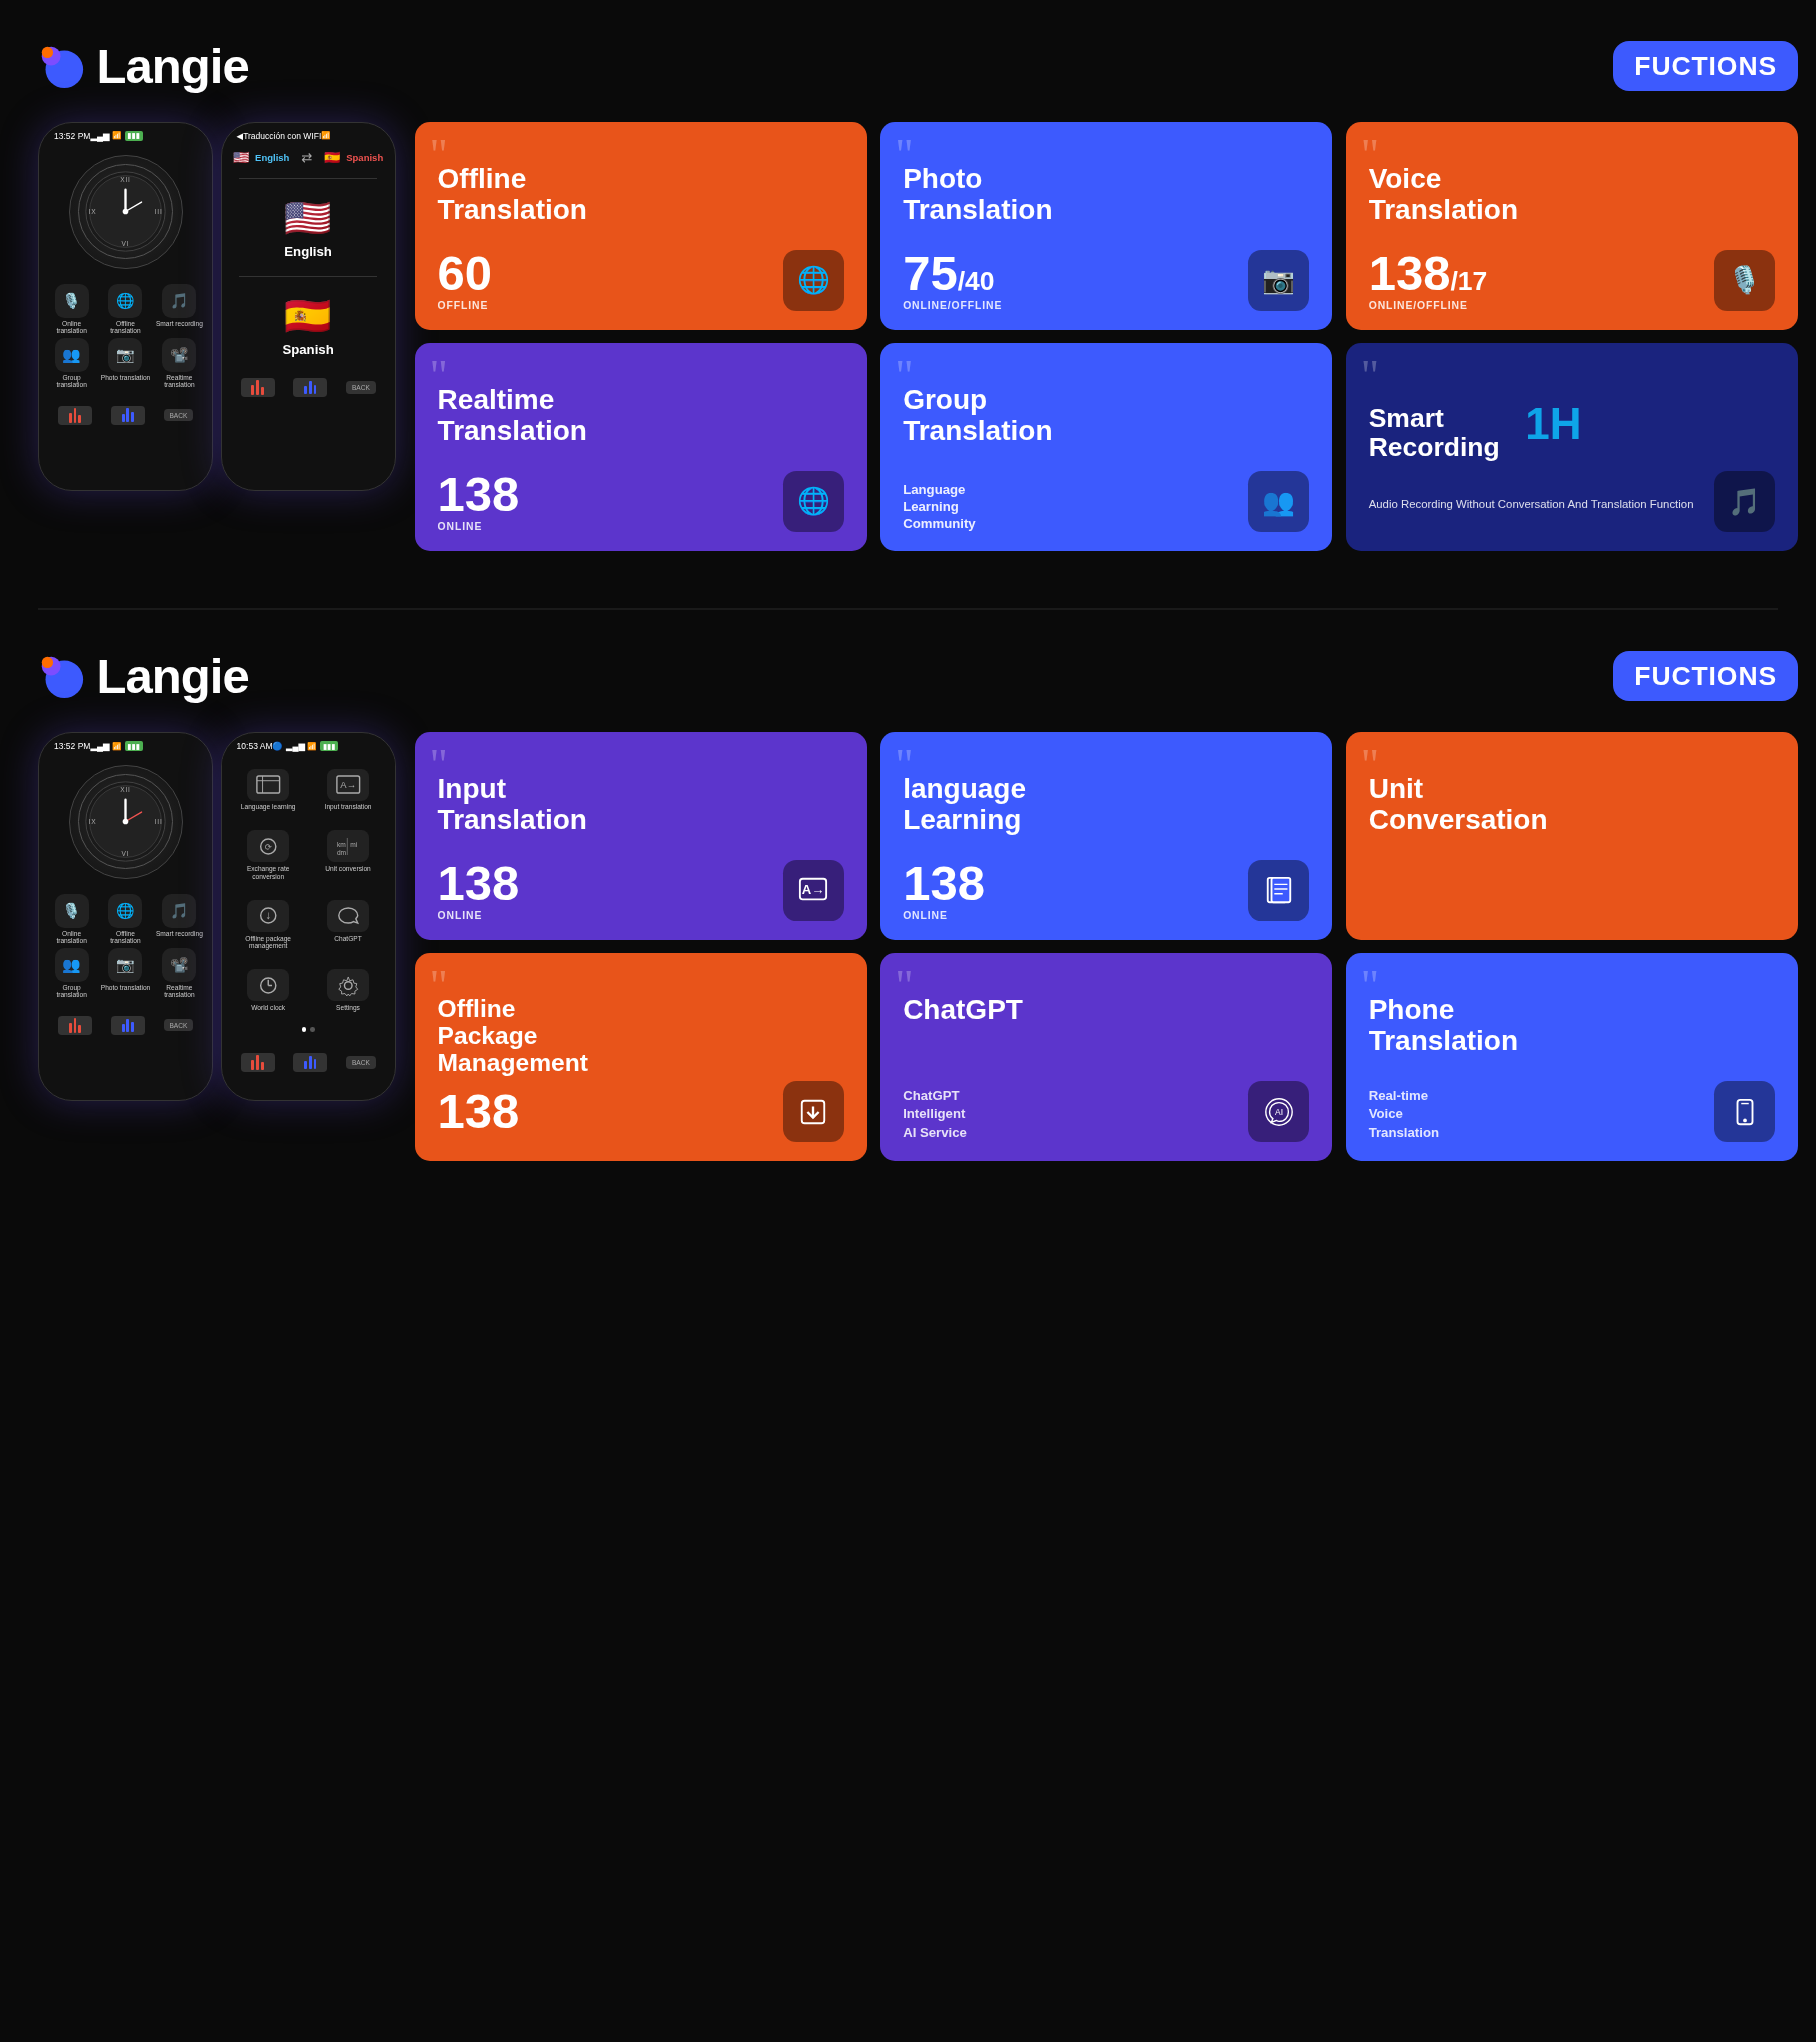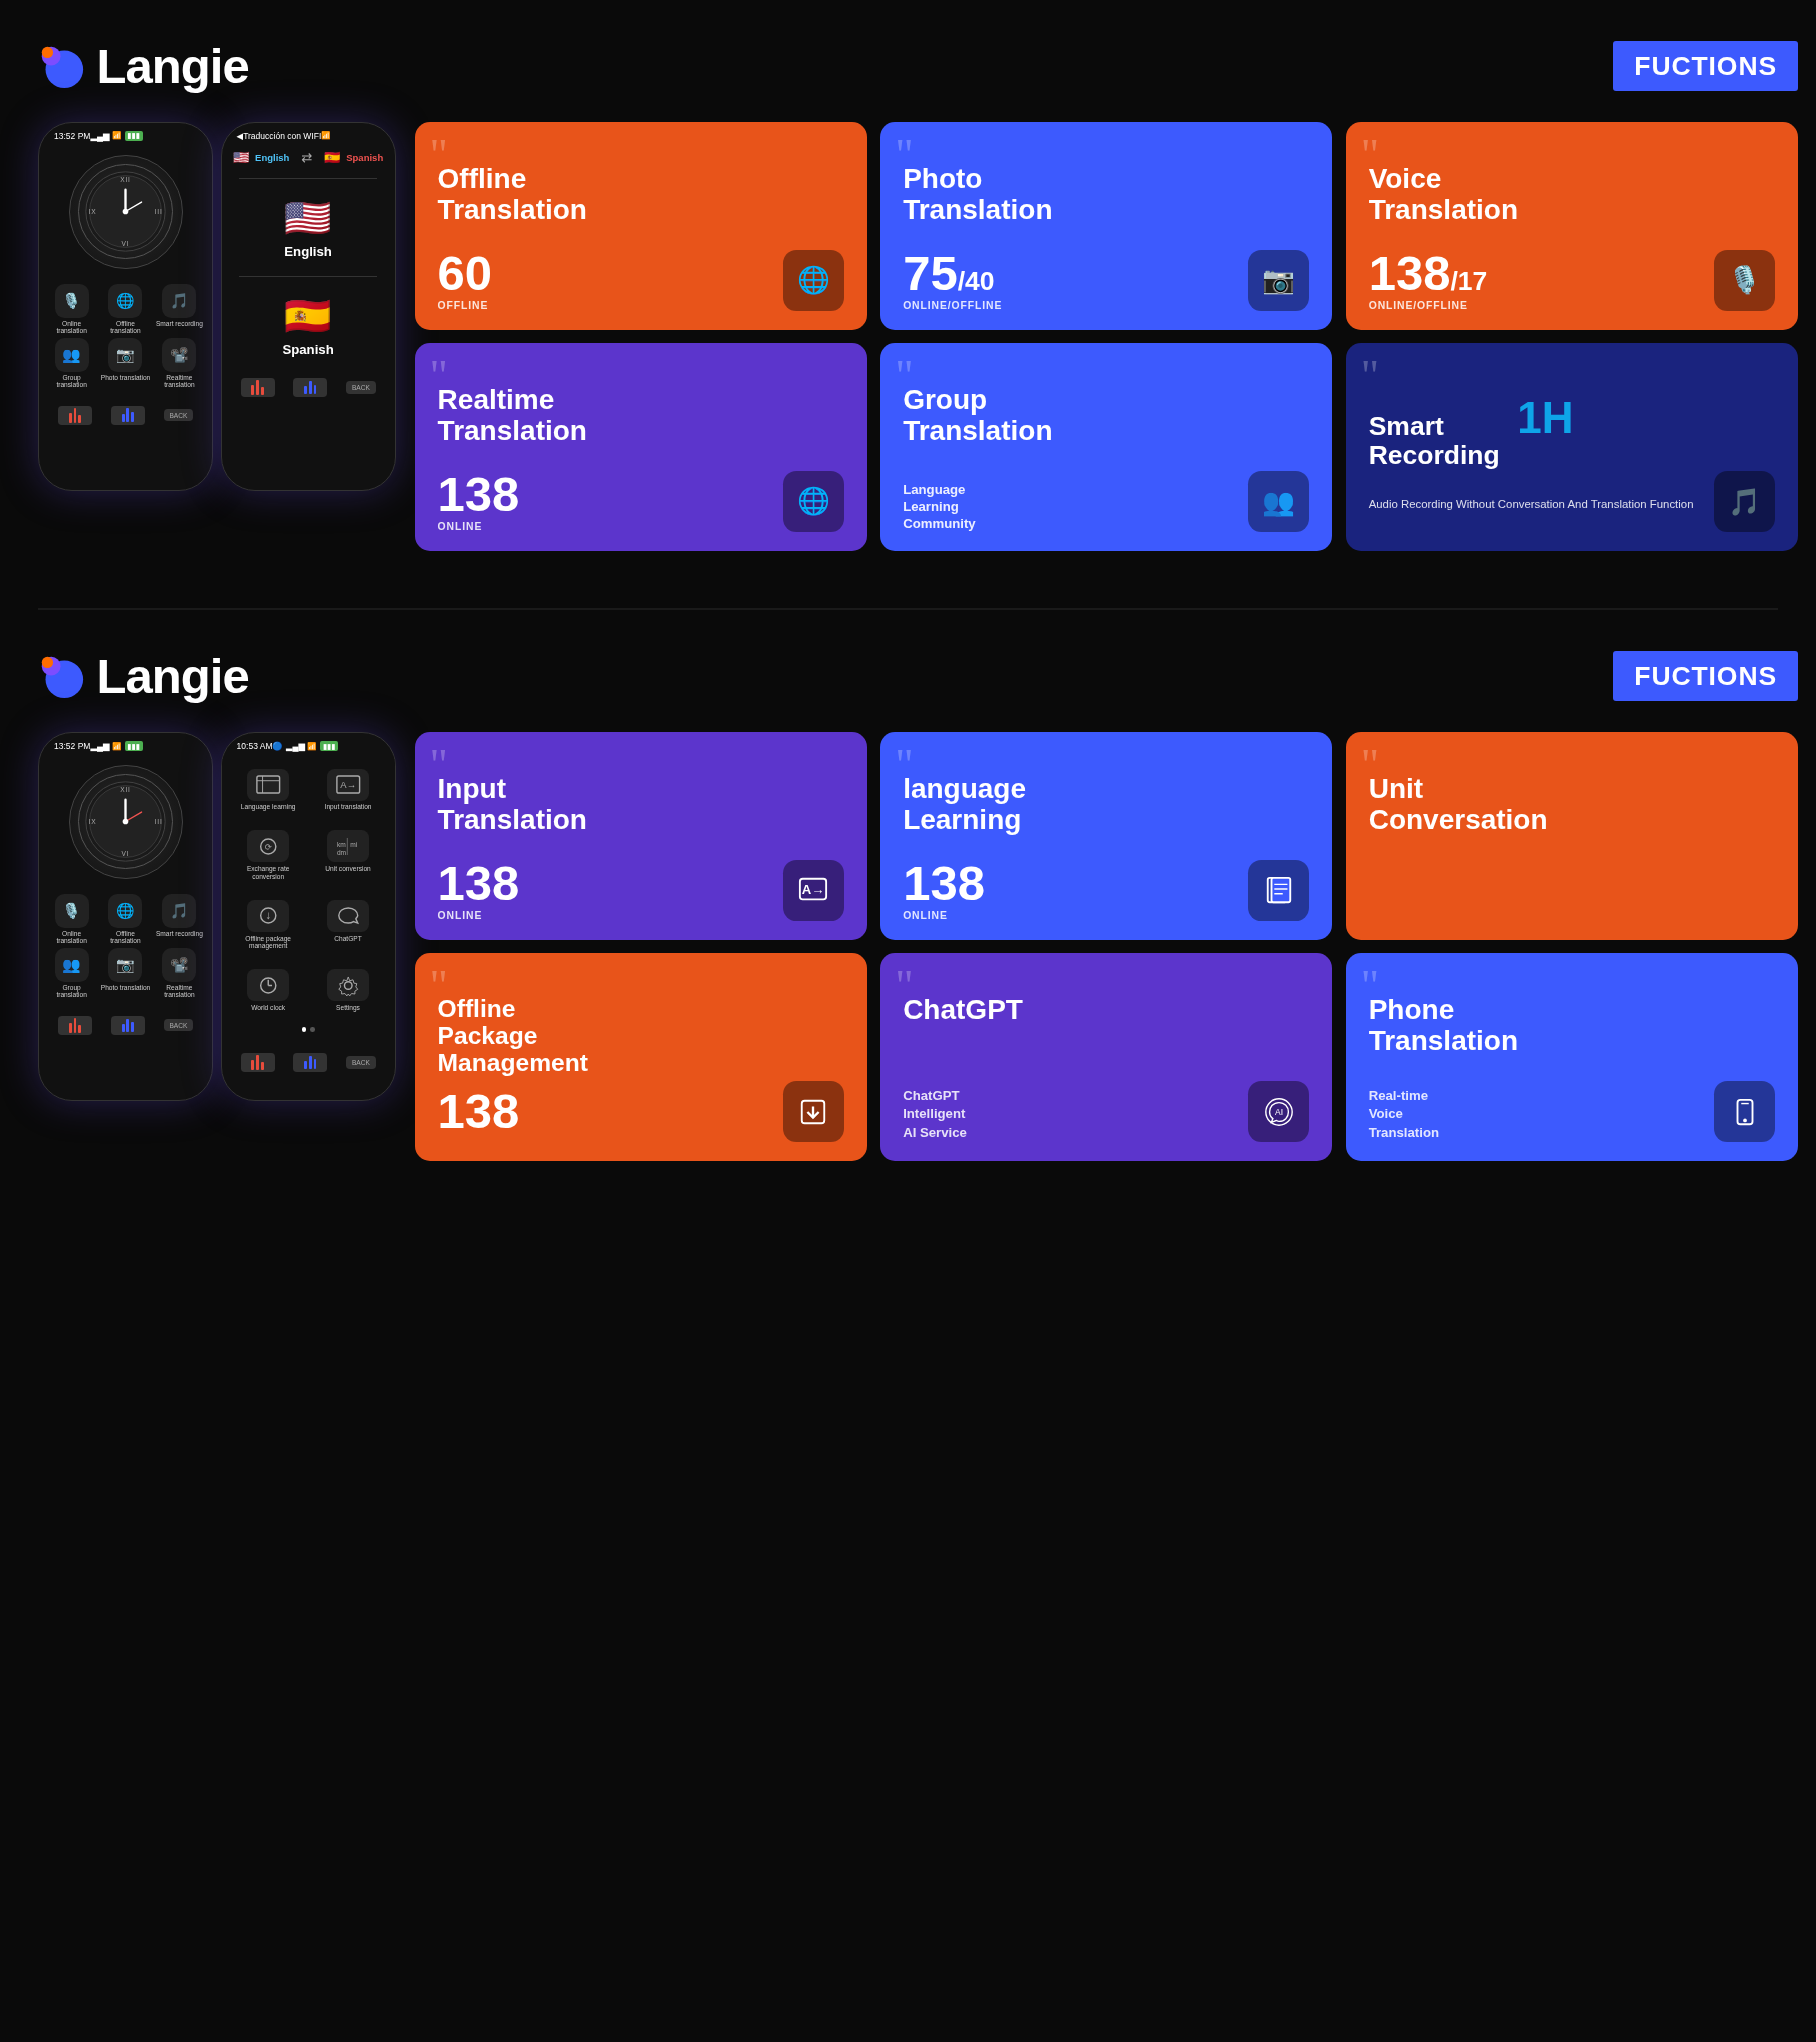--- a/index.html
+++ b/index.html
@@ -33,21 +33,21 @@
       font-weight: 900;
       color: white;
       letter-spacing: -0.9px;
     }
     .functions-badge {
       background: #3d5afe;
       color: white;
       font-size: 26.5px;
       font-weight: 900;
       padding: 9.5px 21px;
-      border-radius: 3px;
+      border-radius: 16px;
       letter-spacing: 0.9px;
     }
 
     
     .content-area {
       display: flex;
       gap: 19px;
       align-items: flex-start;
     }
 
@@ -575,21 +575,21 @@
         <div class="card-number-row">
           <div>
             <div class="card-group-desc">Language<br>Learning<br>Community</div>
           </div>
           <div class="card-icon-box">👥</div>
         </div>
       </div>
 
       <div class="feature-card card-dark-blue">
         <div class="quote-mark">"</div>
-        <div style="display:flex;align-items:flex-start;gap:10px;margin-top:27px;">
+        <div style="display:flex;align-items:center;gap:18px;margin-top:19px;">
           <div class="card-title" style="font-size:26.5px;">Smart<br>Recording</div>
           <span class="card-yellow-badge">1H</span>
         </div>
         <div class="card-number-row">
           <div>
             <div class="card-desc">Audio Recording Without Conversation And Translation Function</div>
           </div>
           <div class="card-icon-box">🎵</div>
         </div>
       </div>

